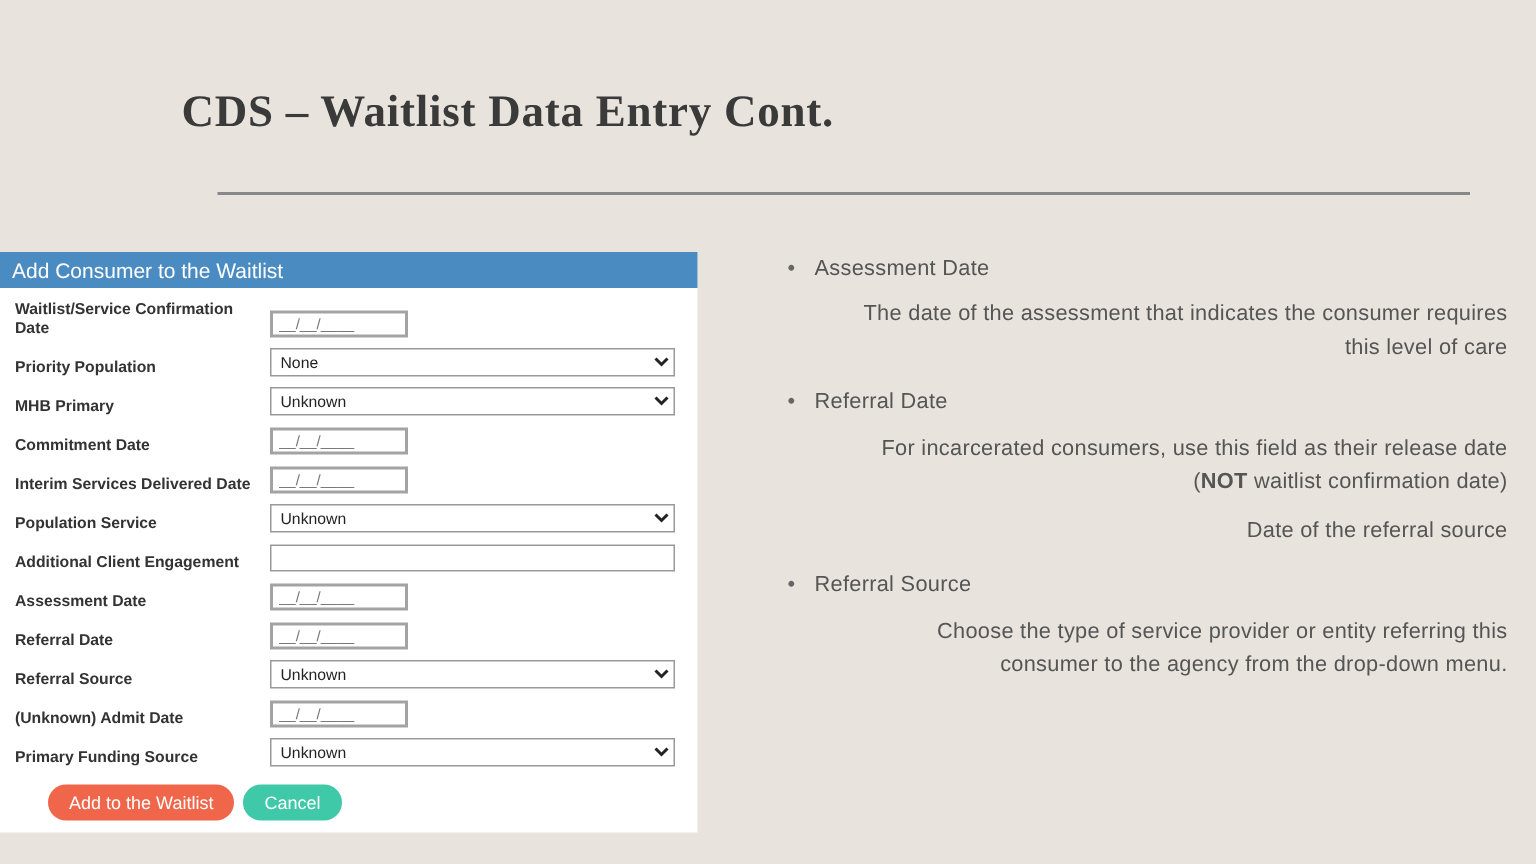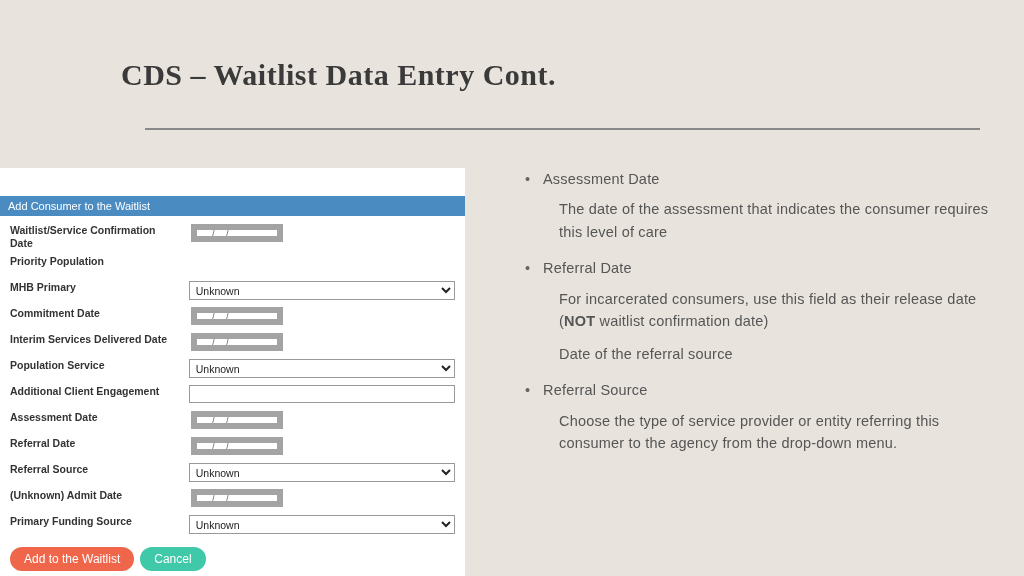--- a/index.html
+++ b/index.html
@@ -32,48 +32,46 @@
   .form-panel {
     position: absolute;
     top: 168px;
     left: 0;
     width: 465px;
     background: #fff;
   }
   .form-header {
     background: #4a8bc2;
     color: #fff;
-    font-size: 11px;
+    font-size: 14px;
     padding: 4px 8px;
     font-family: Arial, sans-serif;
-    margin-top: 28px;
   }
   .form-body {
     padding: 8px 10px 6px 10px;
     font-family: Arial, sans-serif;
   }
   .form-row {
     display: flex;
-    align-items: flex-start;
+    align-items: flex-end;
     margin-bottom: 6px;
     min-height: 20px;
-    gap: 11px;
   }
   .form-label {
     width: 170px;
     font-size: 10.5px;
     font-weight: bold;
     color: #333;
     line-height: 1.2;
     padding-right: 6px;
   }
   .date-input {
     width: 92px;
     height: 18px;
-    border: 6px solid #a3a3a3;
+    border: 2px solid #a3a3a3;
     font-size: 10px;
     padding: 0 4px;
     color: #888;
     background: #fff;
   }
   .select-input {
     width: 270px;
     height: 19px;
     border: 1px solid #999;
     font-size: 10.5px;
@@ -96,21 +94,21 @@
   }
   .btn {
     border: none;
     border-radius: 12px;
     padding: 5px 14px;
     font-size: 12px;
     color: #fff;
     cursor: pointer;
     font-family: Arial, sans-serif;
   }
-  .btn-add { background: #f0664a; }
+  .btn-add { background: #f0664a; margin-left: 22px; }
   .btn-cancel { background: #3fc9a8; text-align: right; }
   .explain {
     position: absolute;
     top: 168px;
     left: 525px;
     width: 480px;
     color: #555;
     font-size: 14.5px;
     line-height: 1.55;
     letter-spacing: 0.2px;
@@ -124,40 +122,42 @@
   .bullet {
     width: 18px;
     flex: 0 0 18px;
     color: #666;
   }
   .explain-title { color: #555; }
   .explain-sub {
     margin-left: 34px;
     margin-bottom: 10px;
     color: #555;
+    text-align: right;
   }
   .explain-sub strong { font-weight: bold; }
 </style>
 </head>
 <body>
 
 <div class="slide-title">CDS – Waitlist Data Entry Cont.</div>
 <div class="title-underline"></div>
 
 <div class="form-panel">
   <div class="form-header">Add Consumer to the Waitlist</div>
   <div class="form-body">
 
     <div class="form-row">
       <div class="form-label">Waitlist/Service Confirmation Date</div>
       <input class="date-input" placeholder="__/__/____" style="">
     </div>
 
     <div class="form-row">
       <div class="form-label">Priority Population</div>
+      <select class="select-input"><option>None</option></select>
     </div>
 
     <div class="form-row">
       <div class="form-label">MHB Primary</div>
       <select class="select-input"><option>Unknown</option></select>
     </div>
 
     <div class="form-row">
       <div class="form-label">Commitment Date</div>
       <input class="date-input" placeholder="__/__/____" style="">

